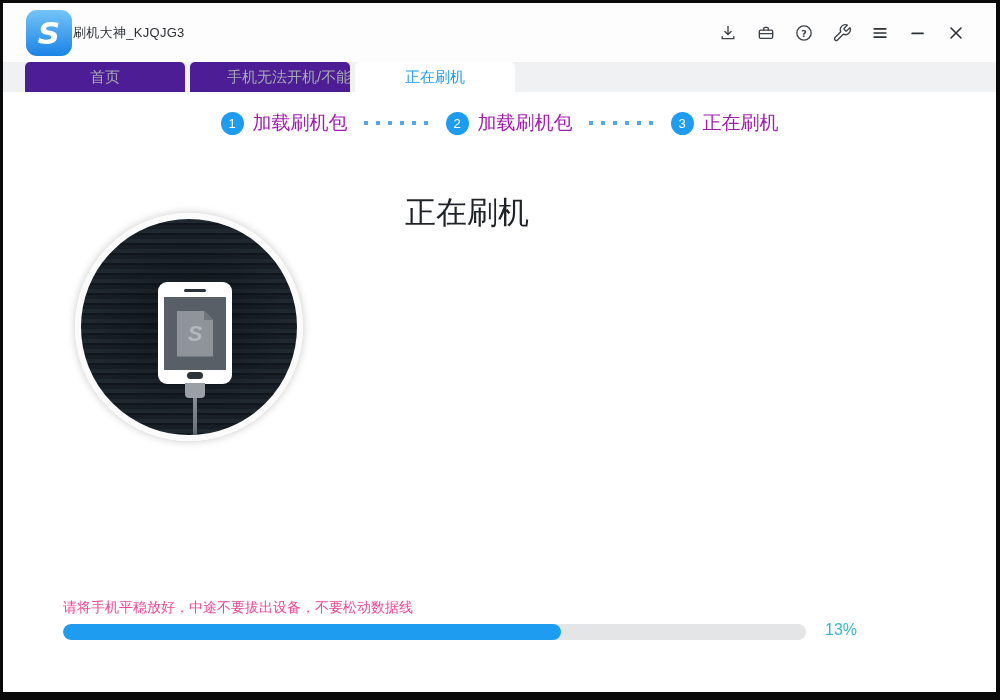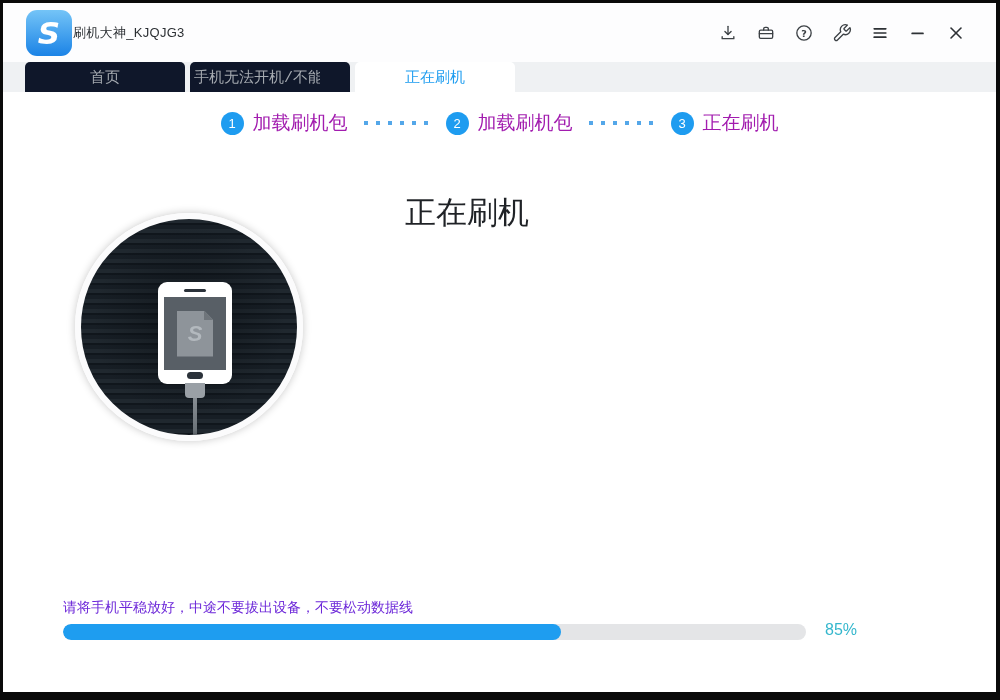--- a/index.html
+++ b/index.html
@@ -14,25 +14,25 @@
   .logo { width:48px; height:48px; flex:0 0 auto; }
   .app-title { font-size:13px; color:#2b2f33; letter-spacing:.3px; }
   .tb-icons { margin-left:auto; display:flex; align-items:center; gap:14px; }
   .tb-btn { width:24px; height:24px; display:flex; align-items:center; justify-content:center; cursor:pointer; }
   .tb-btn svg { display:block; }
 
   
   .tabrow { height:30px; background:#eff1f3; display:flex; align-items:stretch; padding-left:22px; }
   .tab { width:160px; margin-right:5px; display:flex; align-items:center; justify-content:center;
          border-radius:5px 5px 0 0; font-size:15px; cursor:pointer; overflow:hidden; white-space:nowrap; }
-  .tab.inactive { background:#0f172a; color:#a5aab0;font-family:Liberation Mono, monospace; }
+  .tab.inactive { background:#4c1d95; color:#a5aab0; }
   .tab.active { background:#ffffff; color:#1e9df0; }
   .tab .clip { display:block; overflow:hidden; max-width:150px; }
   .tab.mid { justify-content:flex-start; padding-left:4px; }
-  .tab.mid .clip { max-width:126px; }
+  .tab.mid .clip { max-width:126px;margin-left:33px; }
 
   
   .content { position:relative; height:600px; background:#fff; }
 
   
   .steps { position:absolute; top:18px; left:0; right:0; display:flex; align-items:center; justify-content:center; }
   .step { display:flex; align-items:center; }
   .step-badge { width:23px; height:23px; border-radius:50%; background:#1e9cf0; color:#fff; font-size:13px;
                 display:flex; align-items:center; justify-content:center; }
   .step-label { font-size:19px; color:#a21caf; margin-left:9px; }
@@ -61,21 +61,21 @@
   .cable { position:absolute; left:112px; top:179px; width:4px; height:52px;
            background:linear-gradient(to bottom,#878d93 0%,#6d747a 60%,rgba(109,116,122,0) 100%); }
 
   
   .heading { position:absolute; left:402px; top:100px; font-size:31px; color:#1f2226; }
   .status-row { position:absolute; left:414px; top:158px; display:flex; align-items:center; }
   .status-dot { width:15px; height:15px; border-radius:50%; background:#1e9df0; flex:0 0 auto; }
   .status-text { margin-left:12px; font-size:14px; color:#33373b; }
 
   
-  .warning { position:absolute; left:60px; top:507px; font-size:14px; color:#6d28d9; }
+  .warning { position:absolute; left:60px; top:507px; font-size:14px; color:#ec4899; }
   .progress-track { position:absolute; left:60px; top:532px; width:743px; height:16px; border-radius:8px; background:#e4e5e7; overflow:hidden; }
   .progress-fill { height:100%; width:0%; border-radius:8px; background:#1e9df0; }
   .progress-label { position:absolute; left:822px; top:529px; font-size:16px; color:#35b7cd; }
 </style>
 </head>
 <body>
 
 <div class="frame">
   <div class="window">
 
@@ -185,17 +185,17 @@
         <div class="connector"></div>
         <div class="cable"></div>
       </div>
 
       <div class="heading">正在刷机</div>
 
       <div class="warning">请将手机平稳放好，中途不要拔出设备，不要松动数据线</div>
       <div class="progress-track">
         <div class="progress-fill" style="width: 67%;"></div>
       </div>
-      <div class="progress-label">85%</div>
+      <div class="progress-label">13%</div>
 
     </div>
   </div>
 </div>
 
 </body></html>

